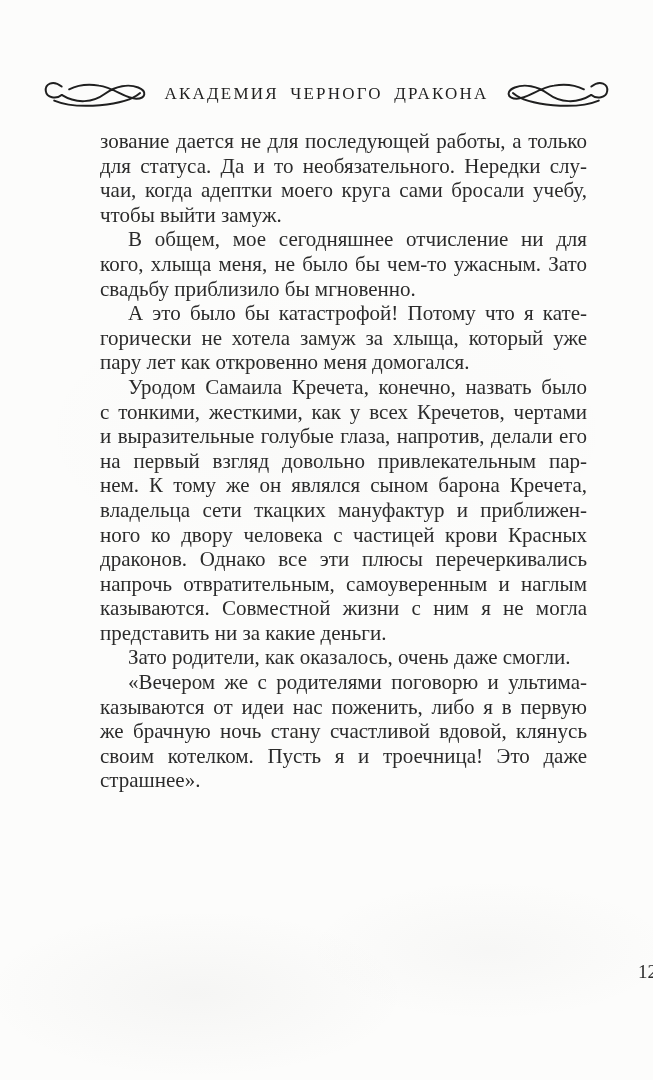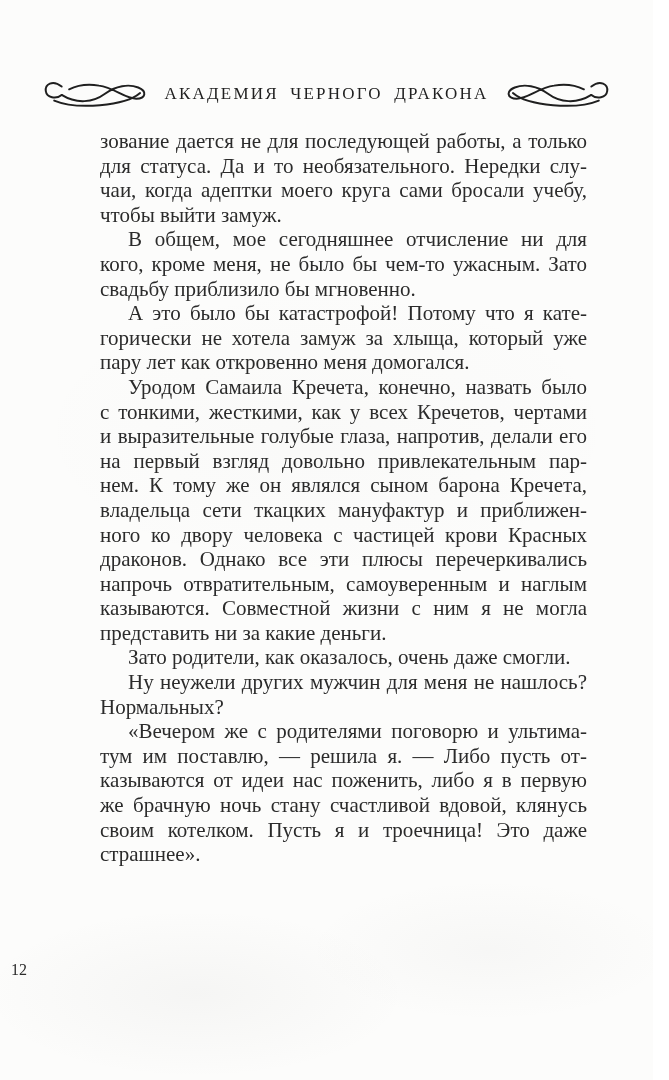--- a/index.html
+++ b/index.html
@@ -67,24 +67,24 @@
   }
   .line.last {
     text-align-last: left;
   }
   .para.indent .line:first-child {
     padding-left: 28px;
   }
   .page-number {
     position: absolute;
     top: 961px;
-    left: 11px;
+    left: 4px;
     width: 100%;
-    text-align: left;
-    font-size: 16px;
+    text-align: right;
+    font-size: 19px;
     color: #2b2b2b;
   }
 </style>
 </head>
 <body>
 
 <div class="page">
 
   <div class="header">
     <svg class="flourish left" viewBox="0 0 120 34" xmlns="http://www.w3.org/2000/svg">
@@ -102,21 +102,21 @@
 
   <div class="text-block">
       <div class="para">
         <div class="line">зование дается не для последующей работы, а только</div>
         <div class="line">для статуса. Да и то необязательного. Нередки слу-</div>
         <div class="line">чаи, когда адептки моего круга сами бросали учебу,</div>
         <div class="line last">чтобы выйти замуж.</div>
       </div>
       <div class="para indent">
         <div class="line">В общем, мое сегодняшнее отчисление ни для</div>
-        <div class="line">кого, кроме меня, не было бы чем-то ужасным. Зато</div>
+        <div class="line">кого, хлыща меня, не было бы чем-то ужасным. Зато</div>
         <div class="line last">свадьбу приблизило бы мгновенно.</div>
       </div>
       <div class="para indent">
         <div class="line">А это было бы катастрофой! Потому что я кате-</div>
         <div class="line">горически не хотела замуж за хлыща, который уже</div>
         <div class="line last">пару лет как откровенно меня домогался.</div>
       </div>
       <div class="para indent">
         <div class="line">Уродом Самаила Кречета, конечно, назвать было</div>
         <div class="line">с тонкими, жесткими, как у всех Кречетов, чертами</div>
@@ -127,26 +127,21 @@
         <div class="line">ного ко двору человека с частицей крови Красных</div>
         <div class="line">драконов. Однако все эти плюсы перечеркивались</div>
         <div class="line">напрочь отвратительным, самоуверенным и наглым</div>
         <div class="line">казываются. Совместной жизни с ним я не могла</div>
         <div class="line last">представить ни за какие деньги.</div>
       </div>
       <div class="para indent">
         <div class="line last">Зато родители, как оказалось, очень даже смогли.</div>
       </div>
       <div class="para indent">
-        <div class="line">Ну неужели других мужчин для меня не нашлось?</div>
-        <div class="line last">Нормальных?</div>
-      </div>
-      <div class="para indent">
         <div class="line">«Вечером же с родителями поговорю и ультима-</div>
-        <div class="line">тум им поставлю, — решила я. — Либо пусть от-</div>
         <div class="line">казываются от идеи нас поженить, либо я в первую</div>
         <div class="line">же брачную ночь стану счастливой вдовой, клянусь</div>
         <div class="line">своим котелком. Пусть я и троечница! Это даже</div>
         <div class="line last">страшнее».</div>
       </div>
     </div>
 
   <div class="page-number">12</div>
 
 </div>

